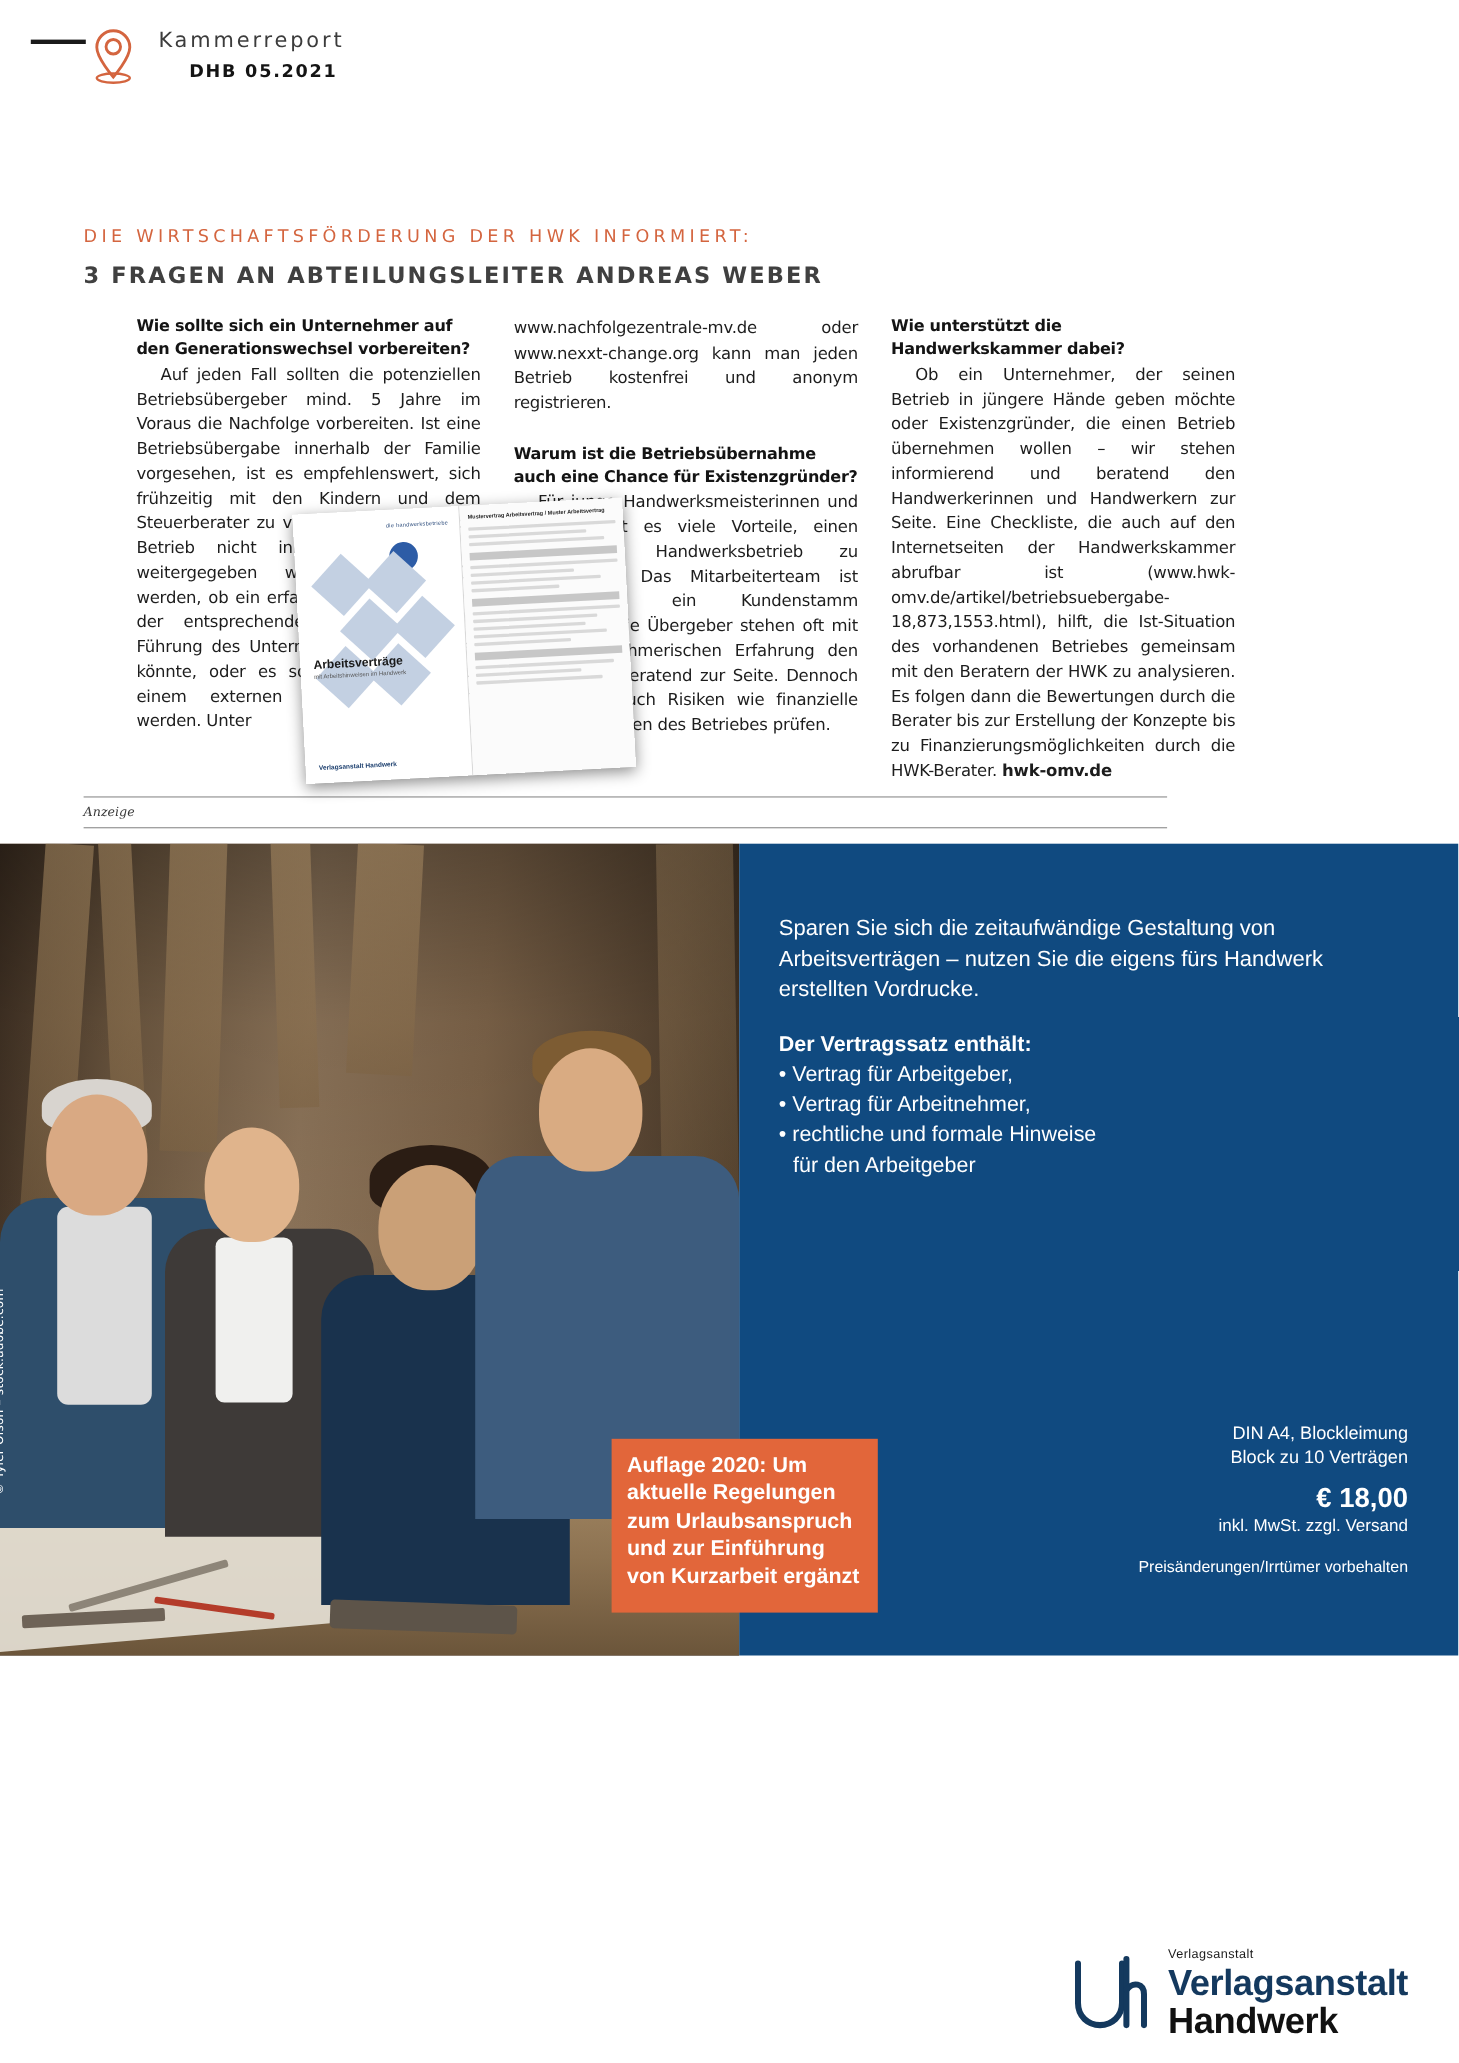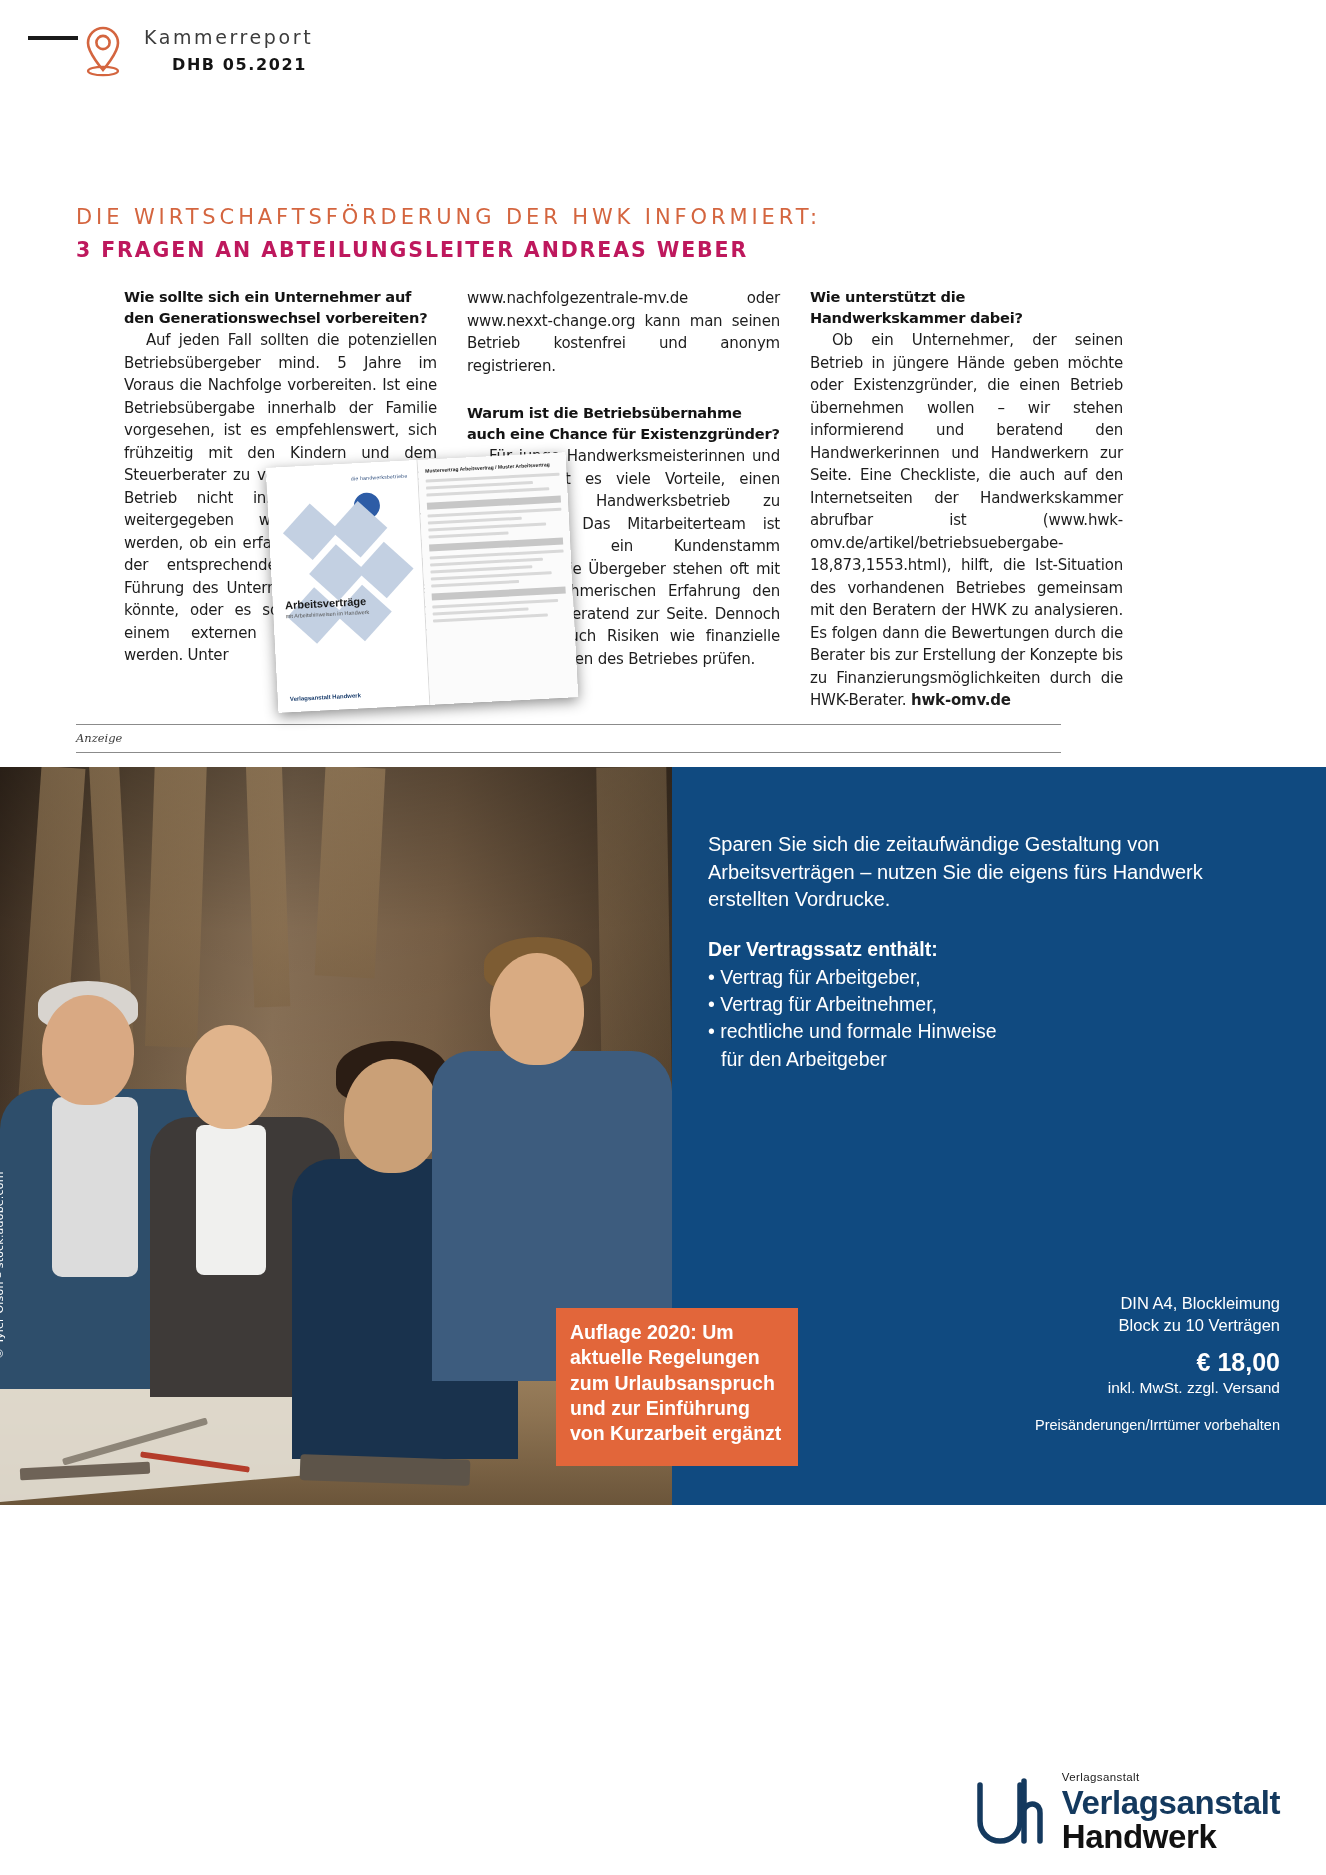--- a/index.html
+++ b/index.html
@@ -54,33 +54,33 @@
     font-weight: 700;
     font-family: "DejaVu Sans", sans-serif;
     margin-top: 5px;
     margin-left: 28px;
   }
 
   
   .kicker {
     position: absolute;
     left: 76px; top: 205px;
-    font-size: 21px;
+    font-size: 16px;
     letter-spacing: 3.9px;
     color: #d4653f;
     font-weight: 400;
     font-family: "DejaVu Sans", sans-serif;
     white-space: nowrap;
   }
   .headline {
     position: absolute;
     left: 76px; top: 238px;
     font-size: 20.5px;
     letter-spacing: 1.9px;
-    color: #be185d;
+    color: #404040;
     font-weight: 700;
     font-family: "DejaVu Sans", sans-serif;
     white-space: nowrap;
   }
 
   
   .columns {
     position: absolute;
     left: 76px; top: 287px;
     width: 1000px;
@@ -431,21 +431,21 @@
   <div class="headline">3 FRAGEN AN ABTEILUNGSLEITER ANDREAS WEBER</div>
 
   <div class="columns">
 
     <div class="col">
       <h3>Wie sollte sich ein Unternehmer auf den Generationswechsel vorbereiten?</h3>
       <p class="indent">Auf jeden Fall sollten die potenziellen Betriebsübergeber mind. 5 Jahre im Voraus die Nachfolge vorbereiten. Ist eine Betriebsübergabe innerhalb der Familie vorgesehen, ist es empfehlenswert, sich frühzeitig mit den Kindern und dem Steuerberater zu verständigen. Wenn der Betrieb nicht innerhalb der Familie weitergegeben wird, sollte geprüft werden, ob ein erfahrener Mitarbeiter mit der entsprechenden Qualifikation die Führung des Unternehmens übernehmen könnte, oder es sollte rechtzeitig nach einem externen Nachfolger gesucht werden. Unter</p>
     </div>
 
     <div class="col">
-      <p>www.nachfolgezentrale-mv.de oder www.nexxt-change.org kann man seinen Betrieb kostenfrei und anonym registrieren.</p>
+      <p>www.nachfolgezentrale-mv.de oder www.nexxt-change.org kann man jeden Betrieb kostenfrei und anonym registrieren.</p>
       <h3 class="spaced">Warum ist die Betriebsübernahme auch eine Chance für Existenzgründer?</h3>
       <p class="indent">Für junge Handwerksmeisterinnen und -meister gibt es viele Vorteile, einen gestandenen Handwerksbetrieb zu übernehmen. Das Mitarbeiterteam ist eingearbeitet, ein Kundenstamm vorhanden. Die Übergeber stehen oft mit ihrer unternehmerischen Erfahrung den Nachfolgern beratend zur Seite. Dennoch muss man auch Risiken wie finanzielle Verbindlichkeiten des Betriebes prüfen.</p>
     </div>
 
     <div class="col">
       <h3>Wie unterstützt die Handwerkskammer dabei?</h3>
       <p class="indent"><span>Ob ein Unternehmer, der seinen Betrieb in jüngere Hände geben möchte oder Existenzgründer, die einen Betrieb übernehmen wollen – wir stehen informierend und beratend den Handwerkerinnen und Handwerkern zur Seite. Eine Checkliste, die auch auf den Internetseiten der Handwerkskammer abrufbar ist (www.hwk-omv.de/artikel/betriebsuebergabe-18,873,1553.html), hilft, die Ist-Situation des vorhandenen Betriebes gemeinsam mit den Beratern der HWK zu analysieren. Es folgen dann die Bewertungen durch die Berater bis zur Erstellung der Konzepte bis zu Finanzierungsmöglichkeiten durch die HWK-Berater.</span> <span class="source">hwk-omv.de</span></p>
     </div>
 
   </div>

